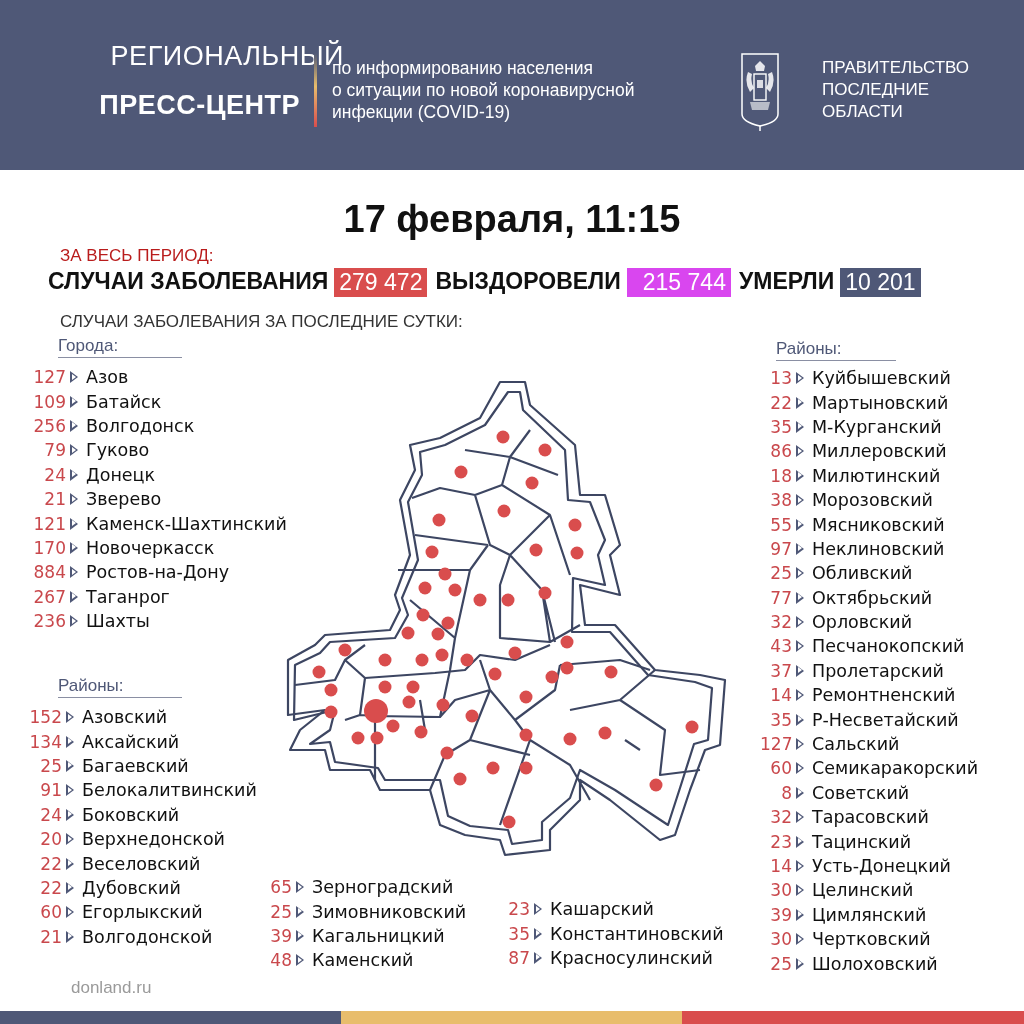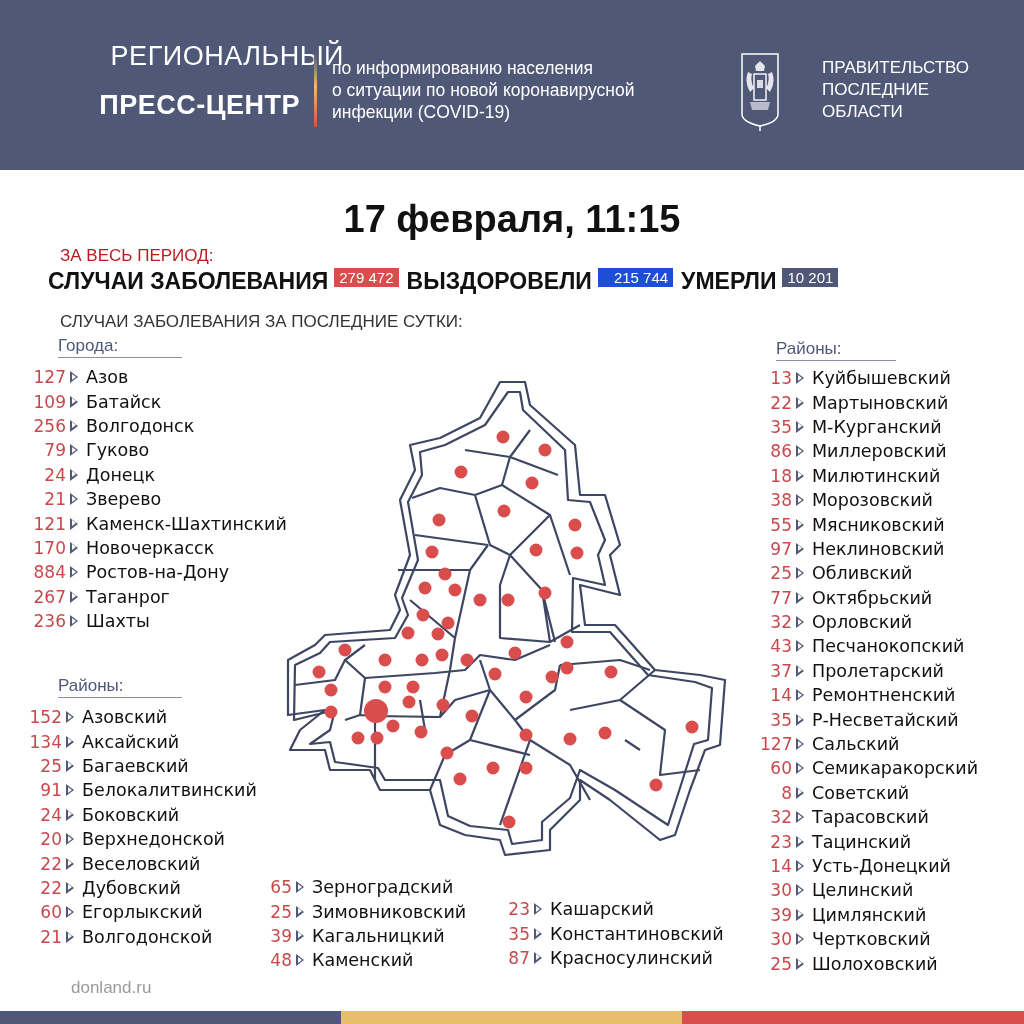--- a/index.html
+++ b/index.html
@@ -16,23 +16,23 @@
              font-size: 17.5px; line-height: 22px; }
   .hdr-sub div { white-space: nowrap; }
   .crest { position: absolute; left: 740px; top: 52px; width: 40px; height: 80px; }
   .gov { position: absolute; left: 822px; top: 57px; color: #fff; font-family: "Liberation Sans", sans-serif;
          font-size: 17px; line-height: 22px; }
   .date { position: absolute; left: 0; width: 1024px; top: 198px; text-align: center; font-family: "Liberation Sans", sans-serif;
           font-size: 38px; font-weight: bold; color: #111; }
   .period-label { position: absolute; left: 60px; top: 246px; font-family: "Liberation Sans", sans-serif; font-size: 17px; color: #b91c1c; }
   .totals { position: absolute; left: 48px; top: 268px; display: flex; align-items: flex-start; font-family: "Liberation Sans", sans-serif;
             font-size: 23px; font-weight: bold; color: #111; white-space: nowrap; }
-  .badge { color: #fff; font-weight: normal; padding: 1px 5px; margin: 0 8px 0 6px; font-size: 15px; }
+  .badge { color: #fff; font-weight: normal; padding: 1px 5px; margin: 0 8px 0 6px; font-size: 23px; }
   .badge-red { background: #d94d4d; }
-  .badge-steel { background: #1d4ed8; padding-left: 16px; }
+  .badge-steel { background: #d946ef; padding-left: 16px; }
   .badge-navy { background: #4f5877; margin-right: 0; }
   .daily-label { position: absolute; left: 60px; top: 312px; font-family: "Liberation Sans", sans-serif; font-size: 17px; color: #333; }
   .sec-head { position: absolute; font-family: "Liberation Sans", sans-serif; font-size: 17px; color: #4f5877;
               border-bottom: 1.5px solid #8a8fa3; padding-bottom: 1px; }
   .list { position: absolute; margin: 0; padding: 0; list-style: none; }
   .row { height: 24.4px; display: flex; align-items: center; white-space: nowrap; }
   .num { color: #c9484c; font-size: 17px; text-align: right; display: inline-block; }
   .tri { display: inline-block; width: 0; height: 0; border-top: 6px solid transparent; border-bottom: 6px solid transparent;
          border-left: 8px solid #4f5877; margin: 0 8px 0 4px; position: relative; }
   .tri::after { content: ""; position: absolute; left: -6.5px; top: -3.5px; border-top: 3.5px solid transparent;

